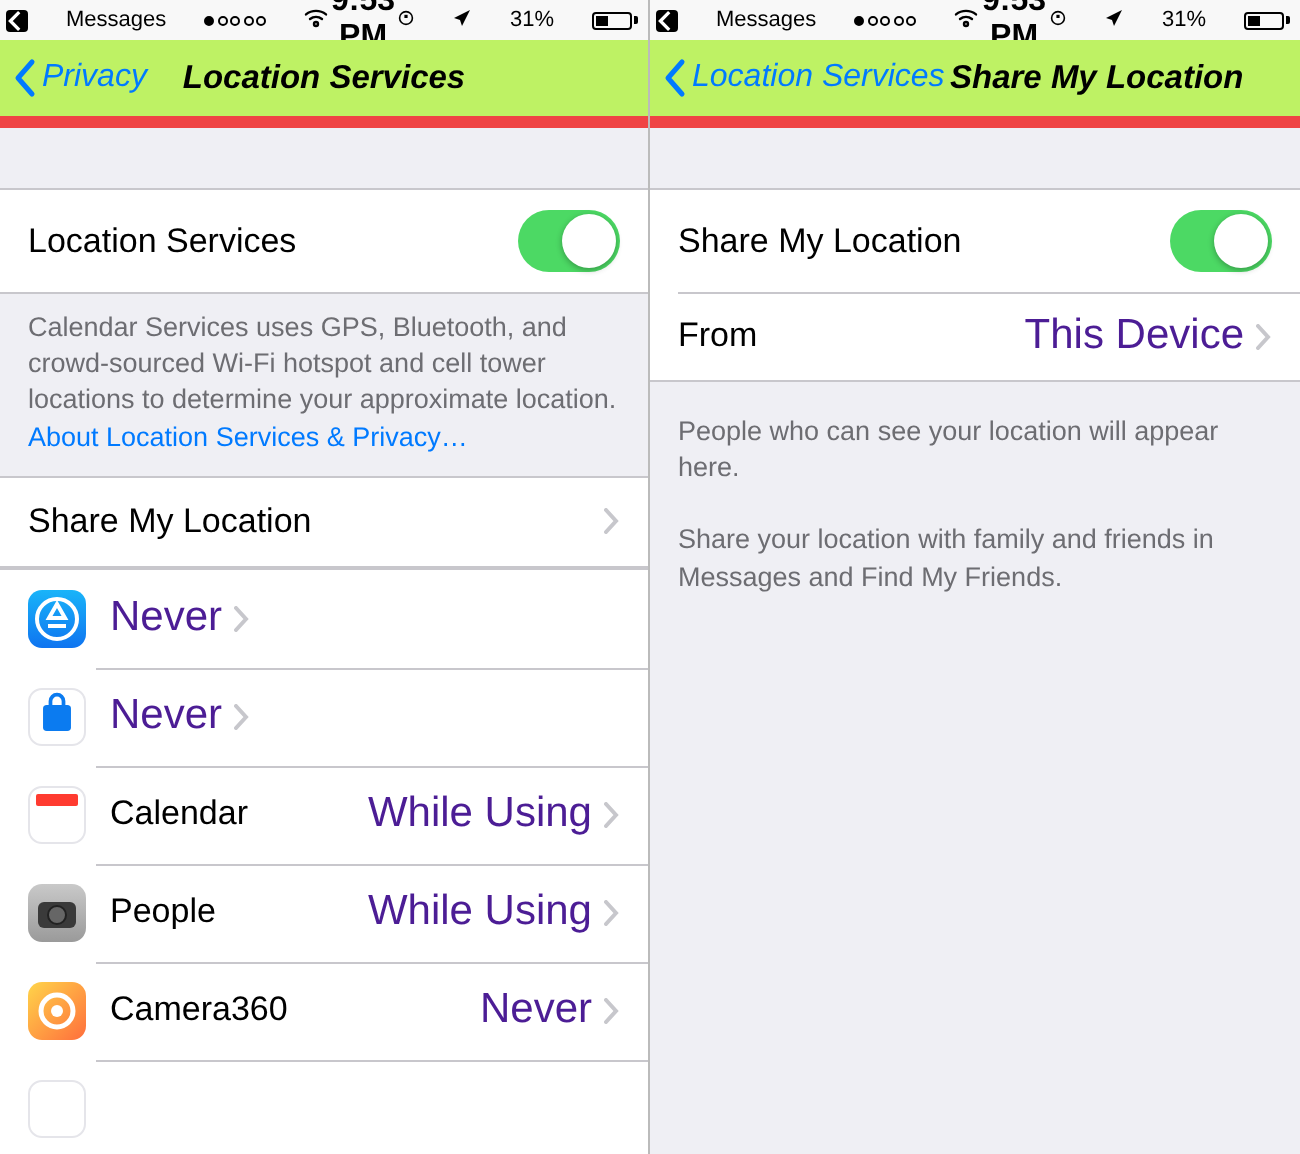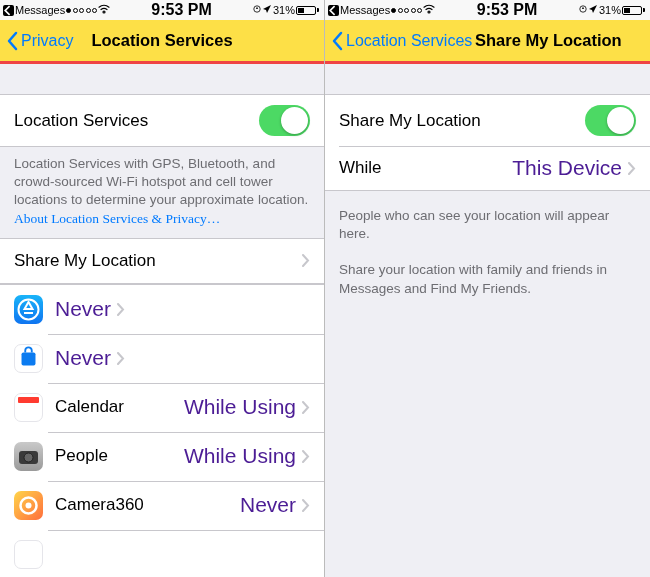--- a/index.html
+++ b/index.html
@@ -19,46 +19,47 @@
   .screen.left { border-right: 1px solid #bbb; }
   
   .statusbar {
     height: 20px;
     background: #f8f8f8;
     display: flex; align-items: center;
     font-size: 11px; color: #000;
     padding: 0 5px 0 3px;
     border-bottom: 0;
   }
-  .statusbar .sb-left, .statusbar .sb-right { display:flex; align-items:center; gap:1px; }
+  .statusbar .sb-left, .statusbar .sb-right { display:flex; align-items:center; gap:19px; }
   .statusbar .sb-center { flex:1; text-align:center; font-weight:600; font-size:16px; }
   .sb-app-icon {
     width:11px; height:11px; background:#000; color:#fff;
     display:flex; align-items:center; justify-content:center;
     font-size:8px; border-radius:2px;
   }
   .sb-dots { display:flex; gap:1.5px; align-items:center; }
   .sb-dots span { width:5px; height:5px; border-radius:50%; border:1px solid #000; }
   .sb-dots span.fill { background:#000; }
   .sb-wifi svg { width:12px; height:10px; }
   .sb-lock svg { width:8px; height:10px; }
   .sb-nav svg { width:10px; height:10px; }
   .sb-batt { display:flex; align-items:center; gap:1px; }
   .sb-batt .body { width:20px; height:9px; border:1px solid #000; border-radius:2px; position:relative; }
   .sb-batt .fill { position:absolute; left:1px; top:1px; bottom:1px; width:31%; background:#000; }
   .sb-batt .tip { width:2px; height:4px; background:#000; border-radius:0 1px 1px 0; }
 
   
   .navbar {
     height: 44px;
-    background: #fde047;
-    border-bottom: 3px solid #ef4444;
+    background: #bef264;
+    border-bottom: 6px solid #ef4444;
     display: flex; align-items:center;
     position:relative;
     padding: 0 6px;
+    font-style: italic;
   }
   .navbar .back {
     display:flex; align-items:center;
     color:#007aff; font-size:16px;
   }
   .navbar .back svg { width:12px; height:20px; margin-right:3px; }
   .navbar .title {
     position:absolute; left:0; right:0;
     text-align:center; font-size:16.5px; font-weight:600; color:#000;
     pointer-events:none;
@@ -98,21 +99,21 @@
     position:absolute; right:2px; top:2px;
     width:27px; height:27px; border-radius:50%; background:#fff;
     box-shadow:0 1px 3px rgba(0,0,0,0.3);
   }
   
   .footer-text {
     padding:8px 14px 10px 14px;
     font-size:13.5px; line-height:1.35;
     color:#6d6d72;
   }
-  .footer-text .link { color:#007aff;font-family:Liberation Serif, serif; }
+  .footer-text .link { color:#007aff; }
   
   .ic-appstore{background:linear-gradient(#19b4f9,#0f74f0);}
   .ic-applestore{background:#fff;border:1px solid #e5e5ea;}
   .ic-calendar{background:#fff;border:1px solid #e5e5ea;position:relative;}
   .ic-calendar::before{content:"";position:absolute;top:3px;left:3px;right:3px;height:6px;background:#ff3b30;border-radius:1px;}
   .ic-camera{background:linear-gradient(#c9c9c9,#9a9a9a);}
   .ic-camera360{background:linear-gradient(135deg,#ffd54a,#ff6e3c);}
   .ic-chrome{background:#fff;border:1px solid #e5e5ea;}
 </style>
 </head>
@@ -179,21 +180,21 @@
 
     <div class="group">
       <div class="cell">
         <span class="label">Location Services</span>
         <span class="toggle">
             <span class="knob"></span>
           </span>
       </div>
     </div>
     <div class="footer-text">
-      <span>Location Services with GPS, Bluetooth, and crowd-sourced Wi-Fi hotspot and cell tower locations to determine your approximate location. </span><span class="link">About Location Services &amp; Privacy…</span>
+      <span>Calendar Services uses GPS, Bluetooth, and crowd-sourced Wi-Fi hotspot and cell tower locations to determine your approximate location. </span><span class="link">About Location Services &amp; Privacy…</span>
     </div>
 
     <div class="group">
       <div class="cell">
         <span class="label">Share My Location</span>
         <span class="chev">
             <svg viewBox="0 0 8 13">
               <path d="M1 1l5 5.5L1 12" stroke="#c7c7cc" stroke-width="2" fill="none" stroke-linecap="round"></path>
             </svg>
           </span>
@@ -336,21 +337,21 @@
     <div class="gap-sm"></div>
 
     <div class="group">
       <div class="cell">
         <span class="label">Share My Location</span>
         <span class="toggle">
             <span class="knob"></span>
           </span>
       </div>
       <div class="cell">
-        <span class="label">While</span>
+        <span class="label">From</span>
         <span class="detail">This Device</span>
         <span class="chev">
             <svg viewBox="0 0 8 13">
               <path d="M1 1l5 5.5L1 12" stroke="#c7c7cc" stroke-width="2" fill="none" stroke-linecap="round"></path>
             </svg>
           </span>
       </div>
     </div>
     <div class="footer-text" style="padding-top:16px">People who can see your location will appear here.</div>
     <div class="footer-text">Share your location with family and friends in Messages and Find My Friends.</div>

